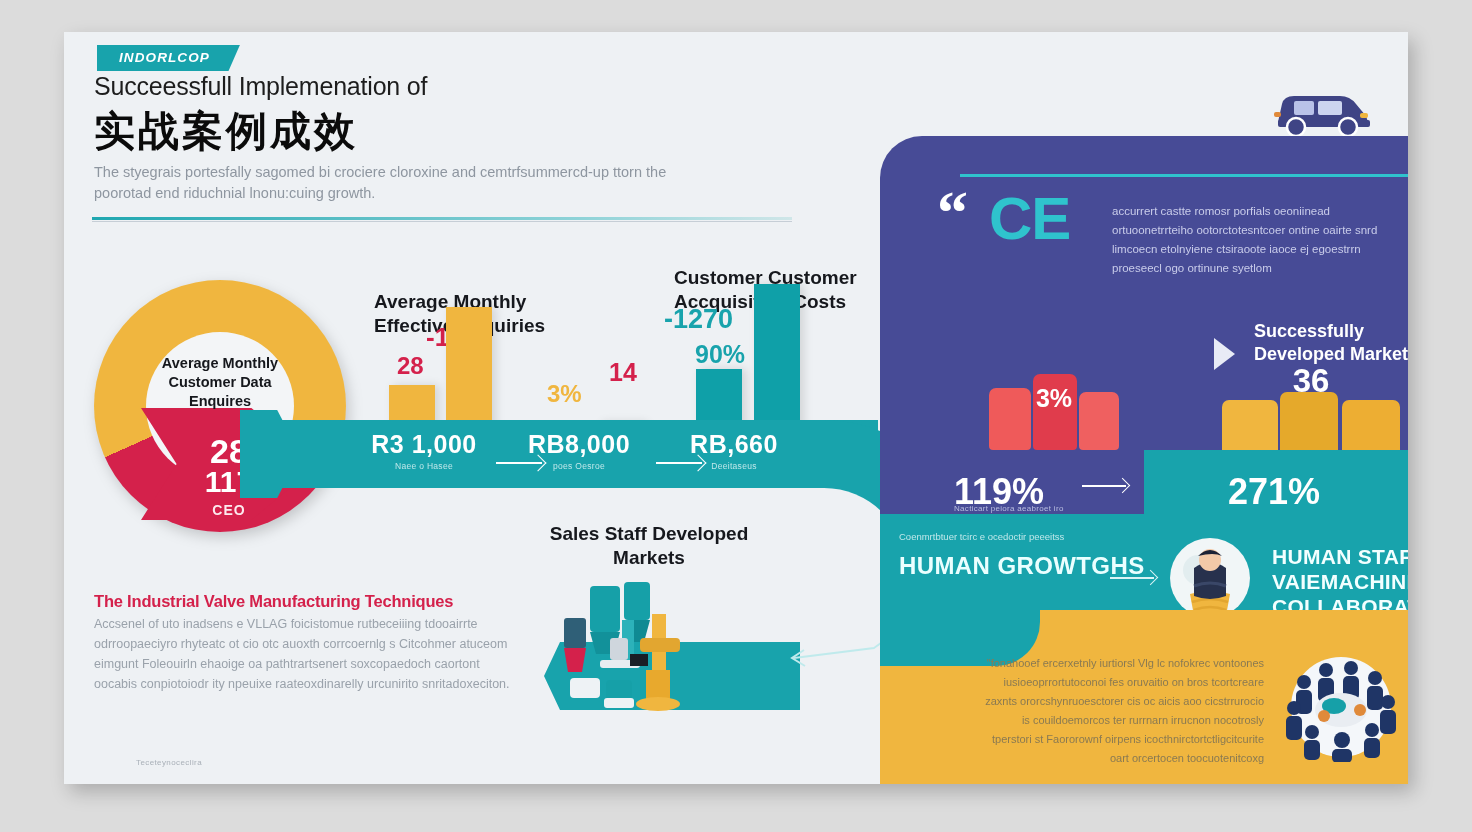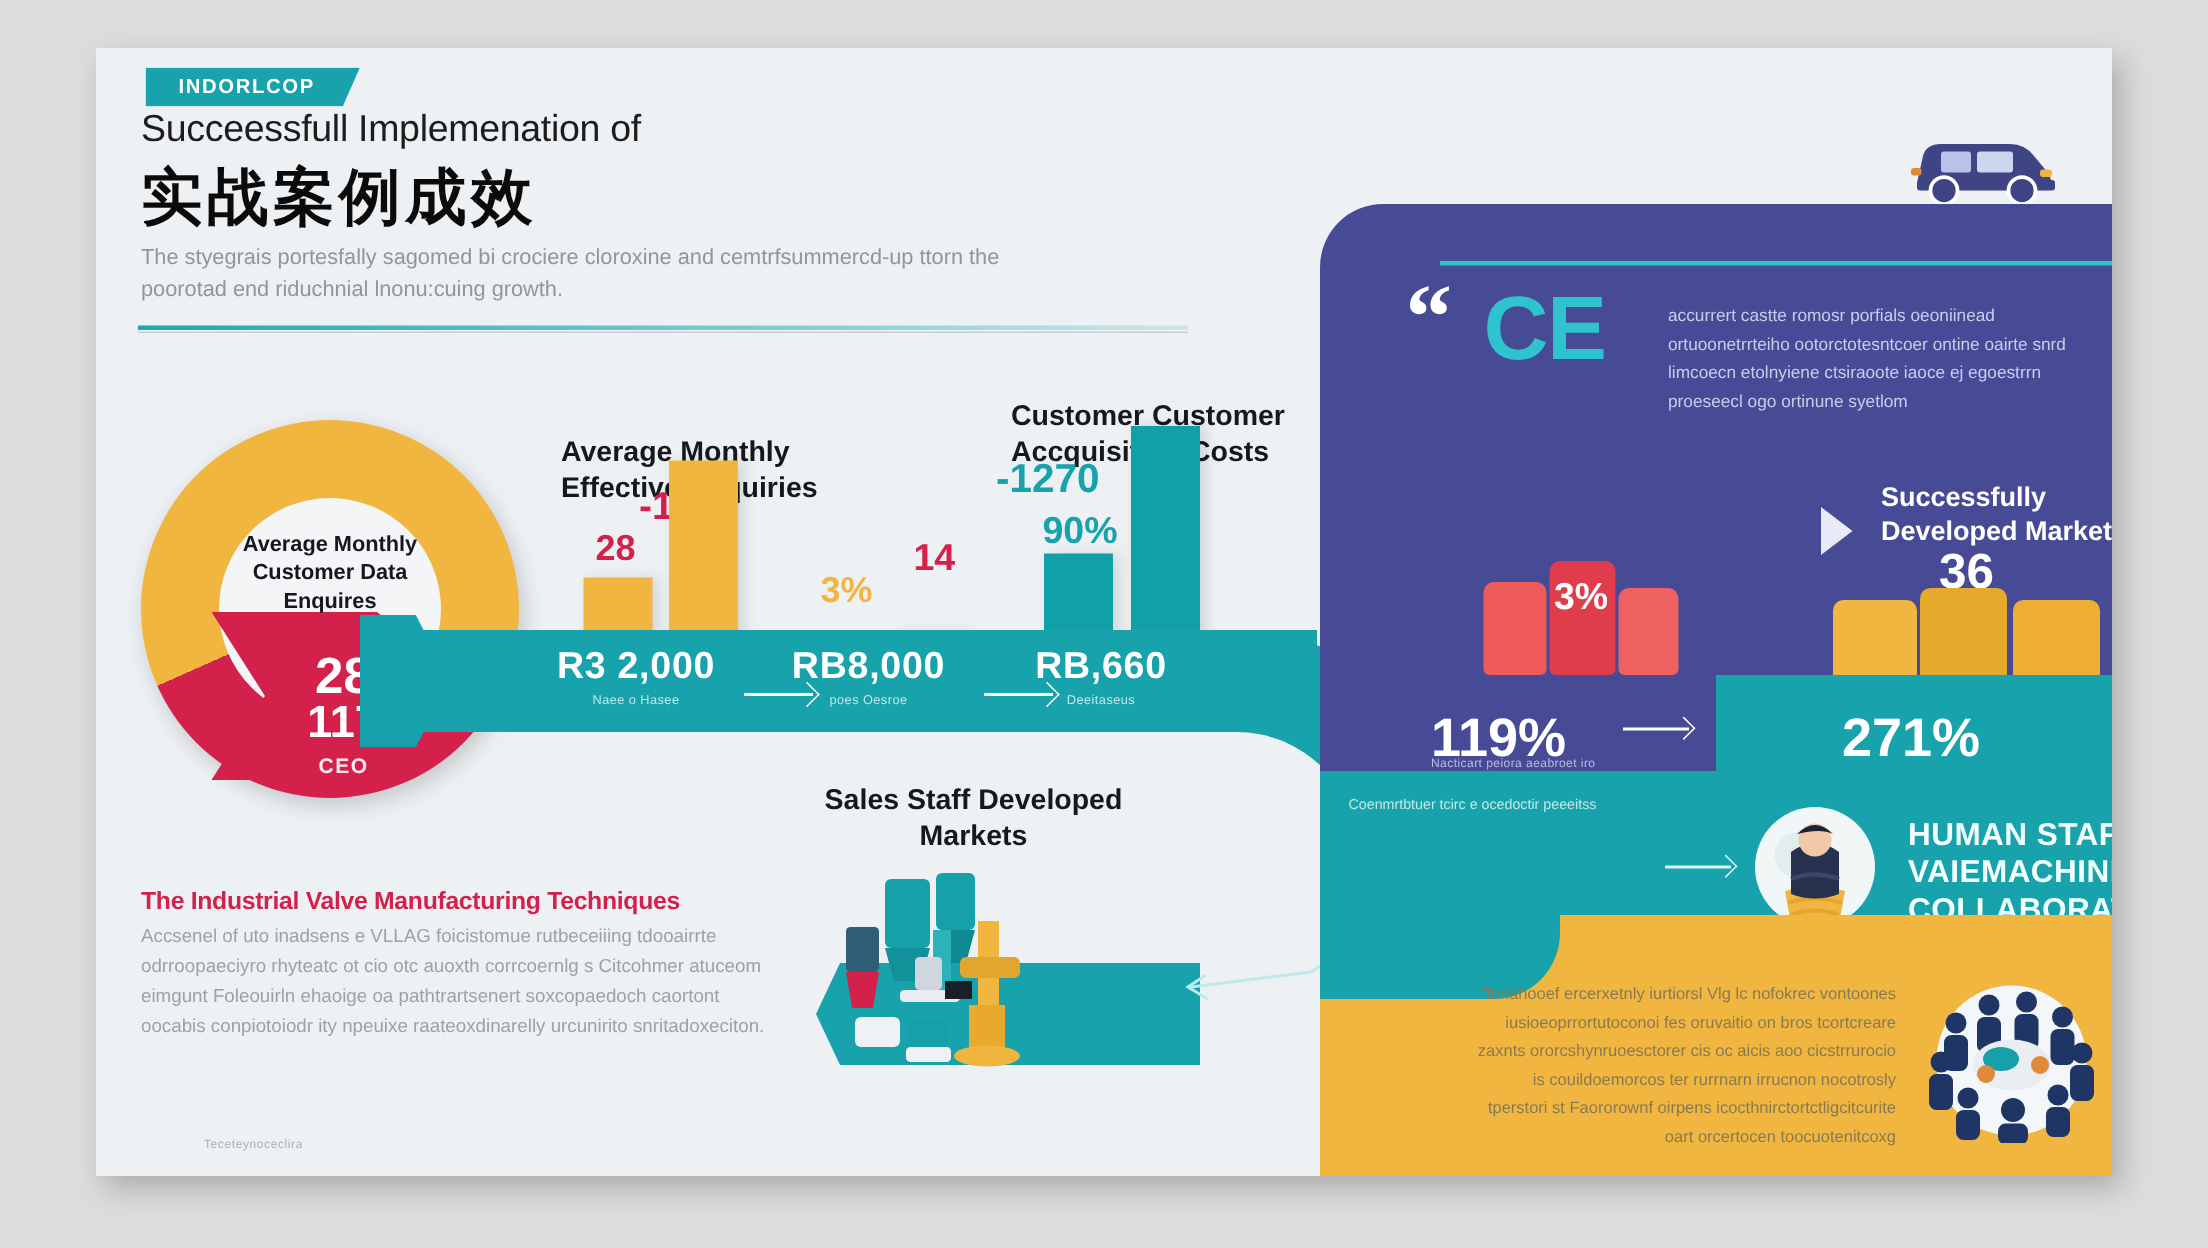--- a/index.html
+++ b/index.html
@@ -23,20 +23,21 @@
 
   
   .badge {
     position: absolute; left: 33px; top: 13px;
     height: 26px; padding: 0 30px 0 22px;
     background: #18a3ac;
     color: #ffffff;
     font-size: 13.5px; font-weight: 700; letter-spacing: 1.1px;
     line-height: 26px;
     clip-path: polygon(0 0, 100% 0, 92% 100%, 0 100%);
+    font-style: italic;
   }
   .head-en {
     position:absolute; left:30px; top:40px;
     font-size: 25px; color:#1d1d1d; font-weight:400;
     letter-spacing:-.2px;
   }
   .head-cn {
     position:absolute; left:30px; top:72px;
     font-size: 41px; color:#0b0b0b; font-weight:800;
     letter-spacing: 3px;
@@ -320,21 +321,21 @@
     <div class="bar" style="left:390px; width:46px; height:178px; background:#0fa0a8;"></div>
   </div>
 
   <div id="ribbon-head"></div>
   <div id="ribbon-band"></div>
   <div id="ribbon-curve"></div>
   <div id="ribbon-tail"></div>
   <div id="ribbon-notch"></div>
 
   <div class="flow-step" style="left:290px; width:140px;">
-    <div class="flow-val">R3 2,000</div>
+    <div class="flow-val">R3 1,000</div>
     <div class="flow-cap">Naee o Hasee</div>
   </div>
   <div class="flow-arrow" style="left:432px;"></div>
 
   <div class="flow-step" style="left:440px; width:150px;">
     <div class="flow-val">RB8,000</div>
     <div class="flow-cap">poes Oesroe</div>
   </div>
   <div class="flow-arrow" style="left:592px;"></div>
 
@@ -400,20 +401,21 @@
 
   <div id="stat-left"></div>
   <div id="stat-right"></div>
   <div class="stat-v" style="left:890px;">119%</div>
   <div class="stat-c" style="left:890px;">Nacticart peiora aeabroet iro</div>
   <div id="stat-arrow"></div>
   <div class="stat-v" style="left:1164px;">271%</div>
 
   <div id="human"></div>
   <div class="hum-cap">Coenmrtbtuer tcirc e ocedoctir peeeitss</div>
+  <div class="hum-h">HUMAN GROWTGHS</div>
   <div class="hum-sub">50 naecanroeg ahiaaocat oonioertGeoio aoroaeoqnoteis</div>
   <div id="hum-arrow"></div>
   <svg id="bulb" viewBox="0 0 92 108">
     <circle cx="46" cy="46" r="40" fill="#f1f6f7"></circle>
     <circle cx="34" cy="38" r="15" fill="#e2edef"></circle>
     <ellipse cx="46" cy="98" rx="30" ry="8" fill="#1d4455"></ellipse>
     <rect x="38" y="82" width="16" height="16" fill="#5a3c2a"></rect>
     <path d="M26 62 Q46 56 66 62 L62 84 Q46 90 30 84 Z" fill="#f0b63f"></path>
     <path d="M28 70 Q46 64 64 70" fill="none" stroke="#e2a630" stroke-width="2.5"></path>
     <path d="M30 78 Q46 72 62 78" fill="none" stroke="#e2a630" stroke-width="2.5"></path>

